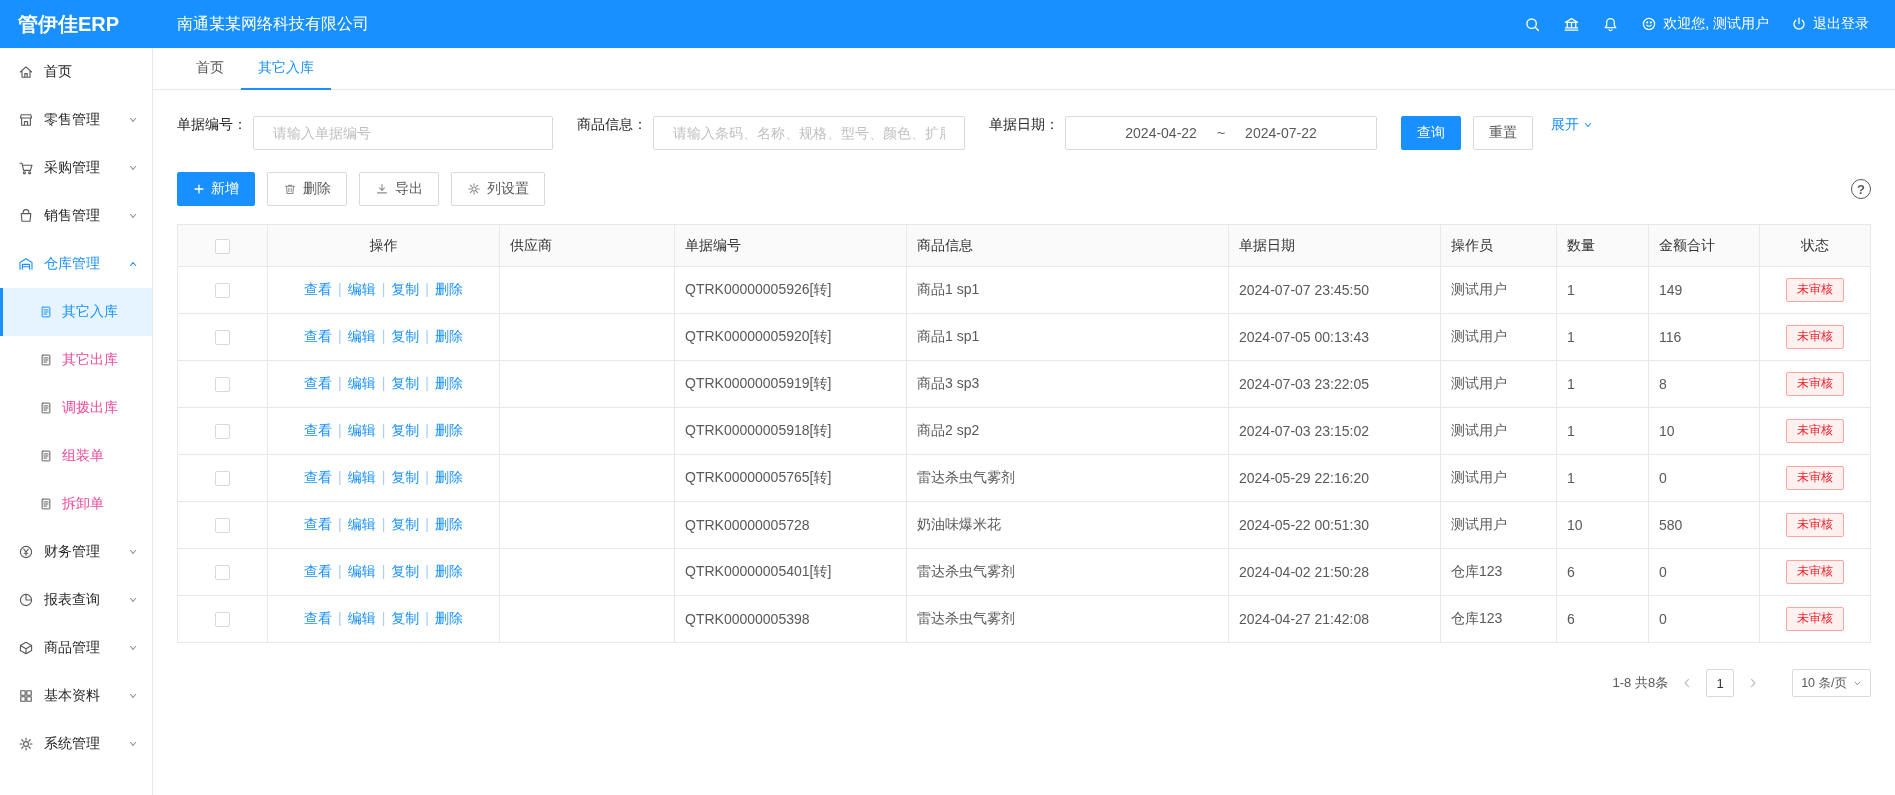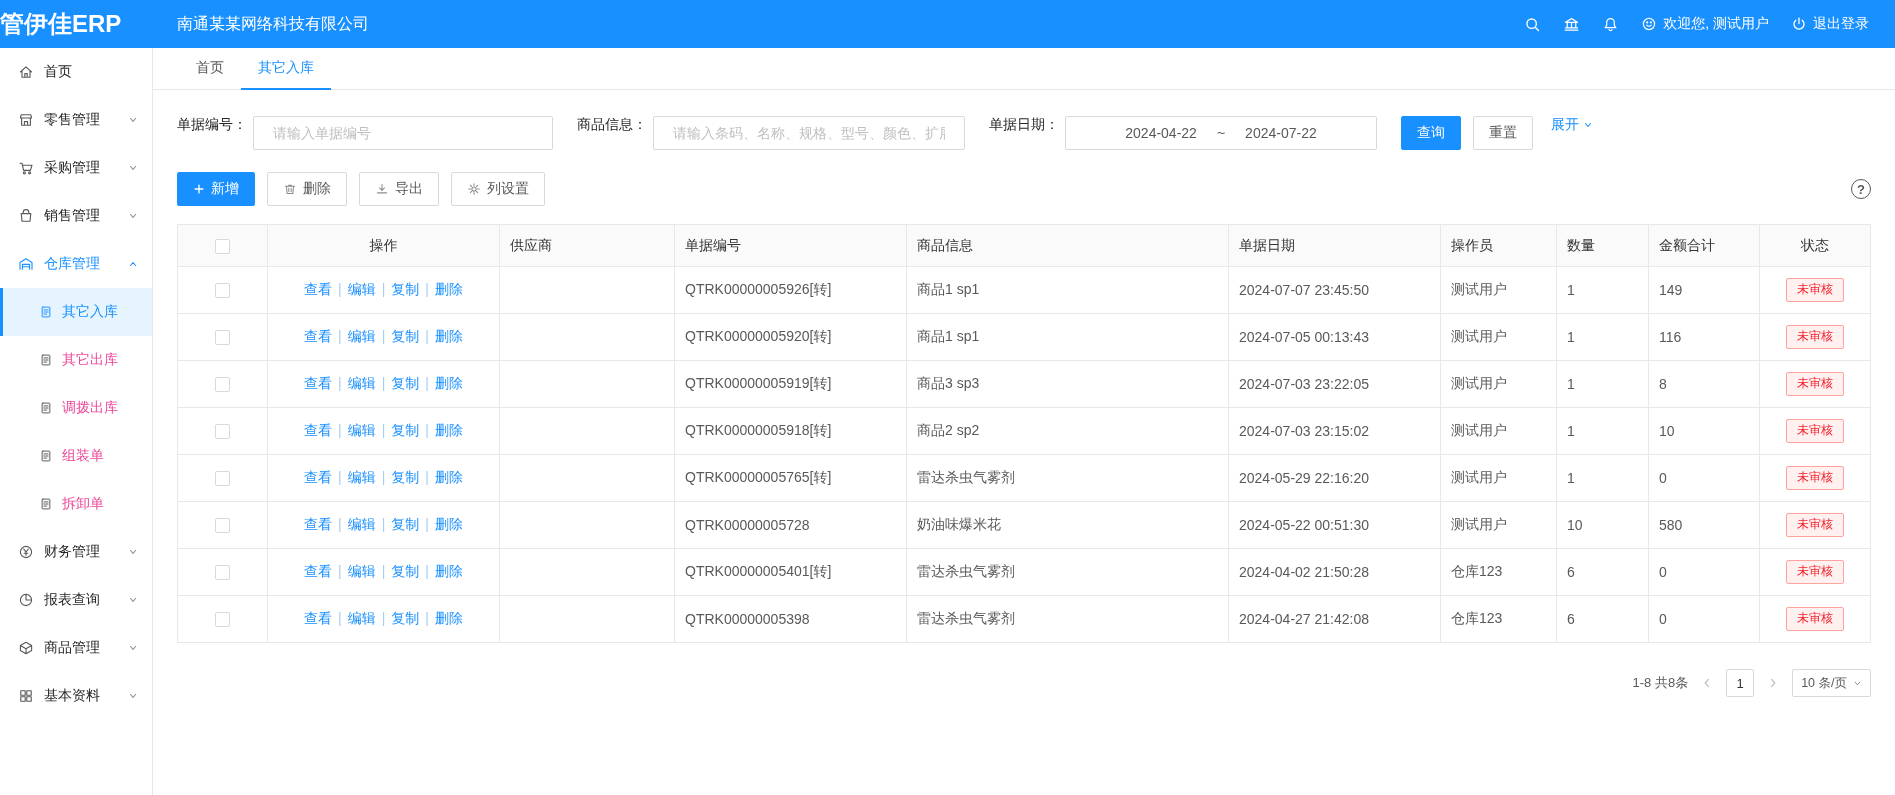--- a/index.html
+++ b/index.html
@@ -3,21 +3,21 @@
 <meta charset="utf-8">
 <style>
   * { box-sizing: border-box; }
   html,body { margin:0; padding:0; width:1895px; height:795px; overflow:hidden;
     font-family:"Liberation Sans", sans-serif; background:#fff; }
   .app { width:1895px; height:795px; display:grid;
     grid-template-columns:153px 1fr; grid-template-rows:48px 1fr; }
 
   
   .topbar { grid-column:1/3; background:#1890ff; color:#fff; display:flex; align-items:center; }
-  .logo { width:153px; font-size:24px; font-weight:bold; white-space:nowrap; }
+  .logo { width:153px; padding-left:18px; font-size:20px; font-weight:bold; white-space:nowrap; }
   .company { font-size:16px; margin-left:24px; white-space:nowrap; }
   .topbar-right { margin-left:auto; display:flex; align-items:center; gap:22px; padding-right:26px; font-size:14px; }
   .tb-icon { display:flex; cursor:pointer; }
   .tb-group { display:flex; align-items:center; gap:6px; cursor:pointer; white-space:nowrap; }
 
   
   .sidebar { grid-row:2; grid-column:1; border-right:1px solid #e8e8e8; background:#fff; }
   .menu-item { height:48px; display:flex; align-items:center; padding:0 14px 0 18px;
     color:#262626; font-size:14px; cursor:pointer; }
   .mi-icon { display:flex; margin-right:10px; color:#595959; }
@@ -82,21 +82,21 @@
     border:1px solid #d9d9d9; border-radius:2px; background:#fff; cursor:pointer;
     margin:0; vertical-align:middle; }
 
   
   .pagination { display:flex; align-items:center; justify-content:flex-end; gap:13px;
     margin-top:26px; font-size:13px; color:#595959; }
   .pg-chevron { display:flex; color:#bfbfbf; cursor:pointer; }
   .pg-page { min-width:28px; height:28px; border:1px solid #d9d9d9; border-radius:2px;
     display:flex; align-items:center; justify-content:center; color:#333; background:#fff; cursor:pointer; }
   .pg-size { height:28px; border:1px solid #d9d9d9; border-radius:2px; display:flex;
-    align-items:center; gap:6px; padding:0 8px; color:#595959; font-size:12.5px; cursor:pointer; background:#fff; }
+    align-items:center; gap:6px; padding:0 8px; color:#595959; font-size:12.5px; cursor:pointer; background:#fff;margin-left:20px; }
   .pg-size .mi-caret { margin-left:0; }
 </style>
 </head>
 <body>
 
 <div class="app">
 
   <header class="topbar">
     <div class="logo">管伊佳ERP</div>
     <div class="company">南通某某网络科技有限公司</div>
@@ -293,20 +293,34 @@
     <div class="menu-item">
       <span class="mi-icon">
           <svg width="16" height="16" viewBox="0 0 20 20" fill="none" stroke="currentColor" stroke-width="1.4" stroke-linejoin="round">
             <rect x="3.5" y="3.5" width="5.5" height="5.5"></rect>
             <rect x="11" y="3.5" width="5.5" height="5.5"></rect>
             <rect x="3.5" y="11" width="5.5" height="5.5"></rect>
             <rect x="11" y="11" width="5.5" height="5.5"></rect>
           </svg>
         </span>
       <span class="mi-label">基本资料</span>
+      <span class="mi-caret">
+          <svg width="10" height="10" viewBox="0 0 20 20" fill="none" stroke="currentColor" stroke-width="2.2" stroke-linecap="round" stroke-linejoin="round">
+            <path d="M5 7 L10 13 L15 7"></path>
+          </svg>
+        </span>
+    </div>
+    <div class="menu-item">
+      <span class="mi-icon">
+          <svg width="16" height="16" viewBox="0 0 20 20" fill="none" stroke="currentColor" stroke-width="1.4" stroke-linecap="round">
+            <circle cx="10" cy="10" r="3"></circle>
+            <path d="M10 2.5 V5 M10 15 V17.5 M2.5 10 H5 M15 10 H17.5 M4.7 4.7 L6.5 6.5 M13.5 13.5 L15.3 15.3 M15.3 4.7 L13.5 6.5 M6.5 13.5 L4.7 15.3"></path>
+          </svg>
+        </span>
+      <span class="mi-label">系统管理</span>
       <span class="mi-caret">
           <svg width="10" height="10" viewBox="0 0 20 20" fill="none" stroke="currentColor" stroke-width="2.2" stroke-linecap="round" stroke-linejoin="round">
             <path d="M5 7 L10 13 L15 7"></path>
           </svg>
         </span>
     </div>
   </aside>
 
   <main class="main">
     <div class="tabbar">

